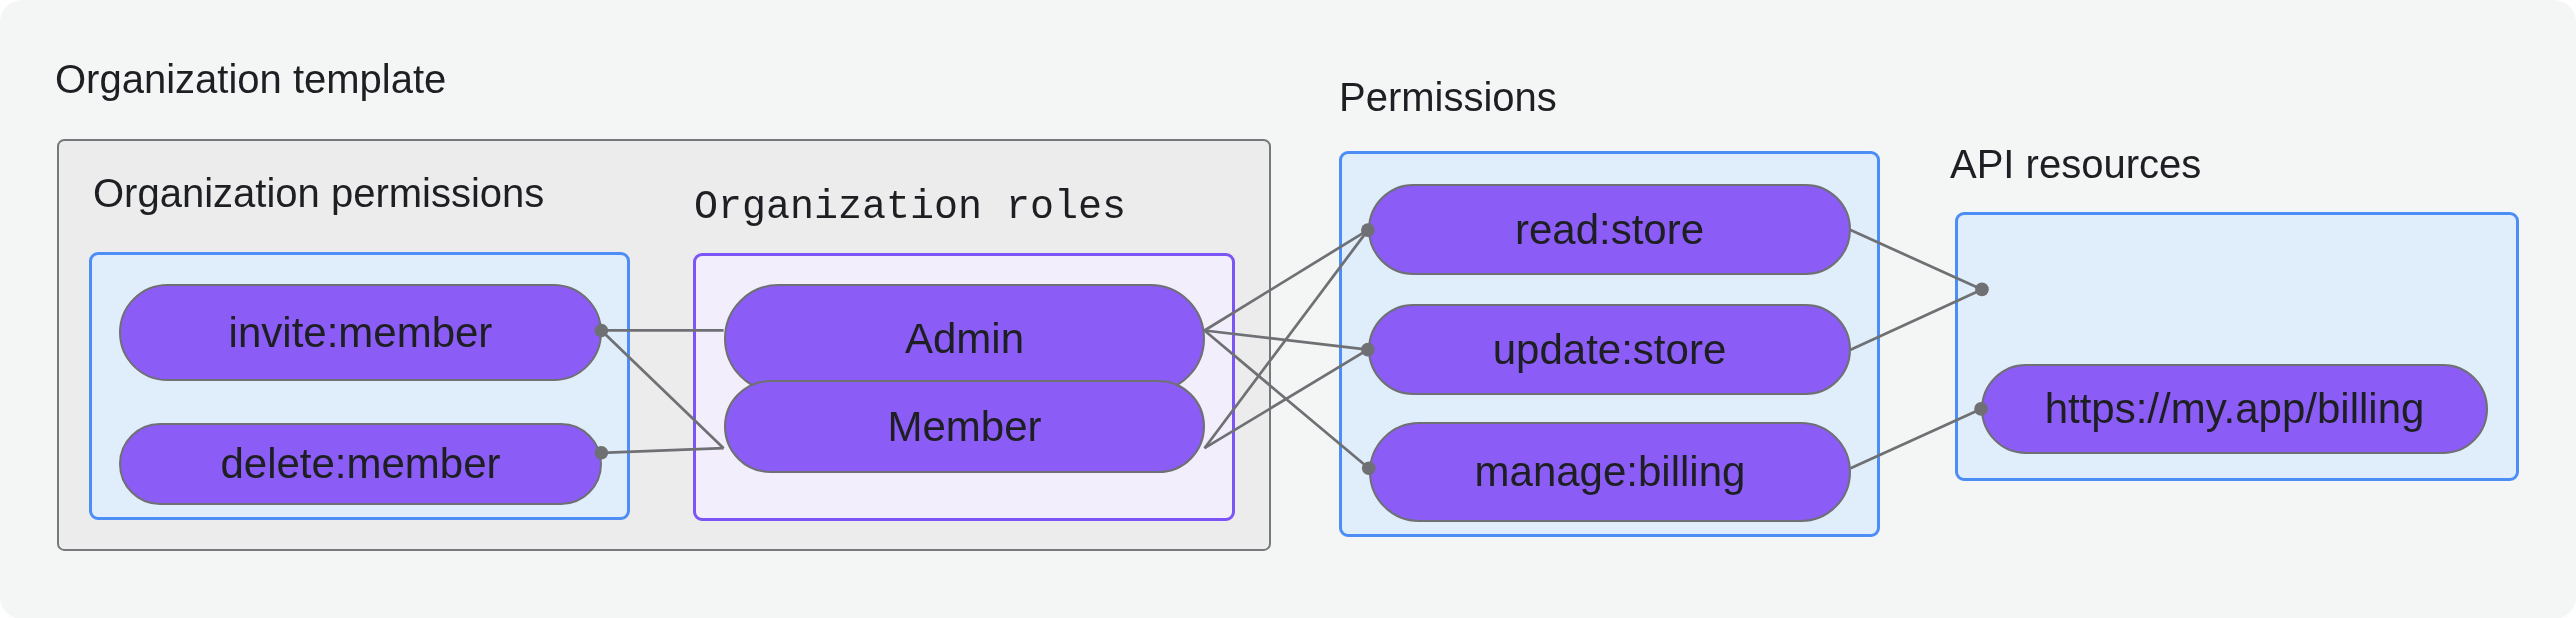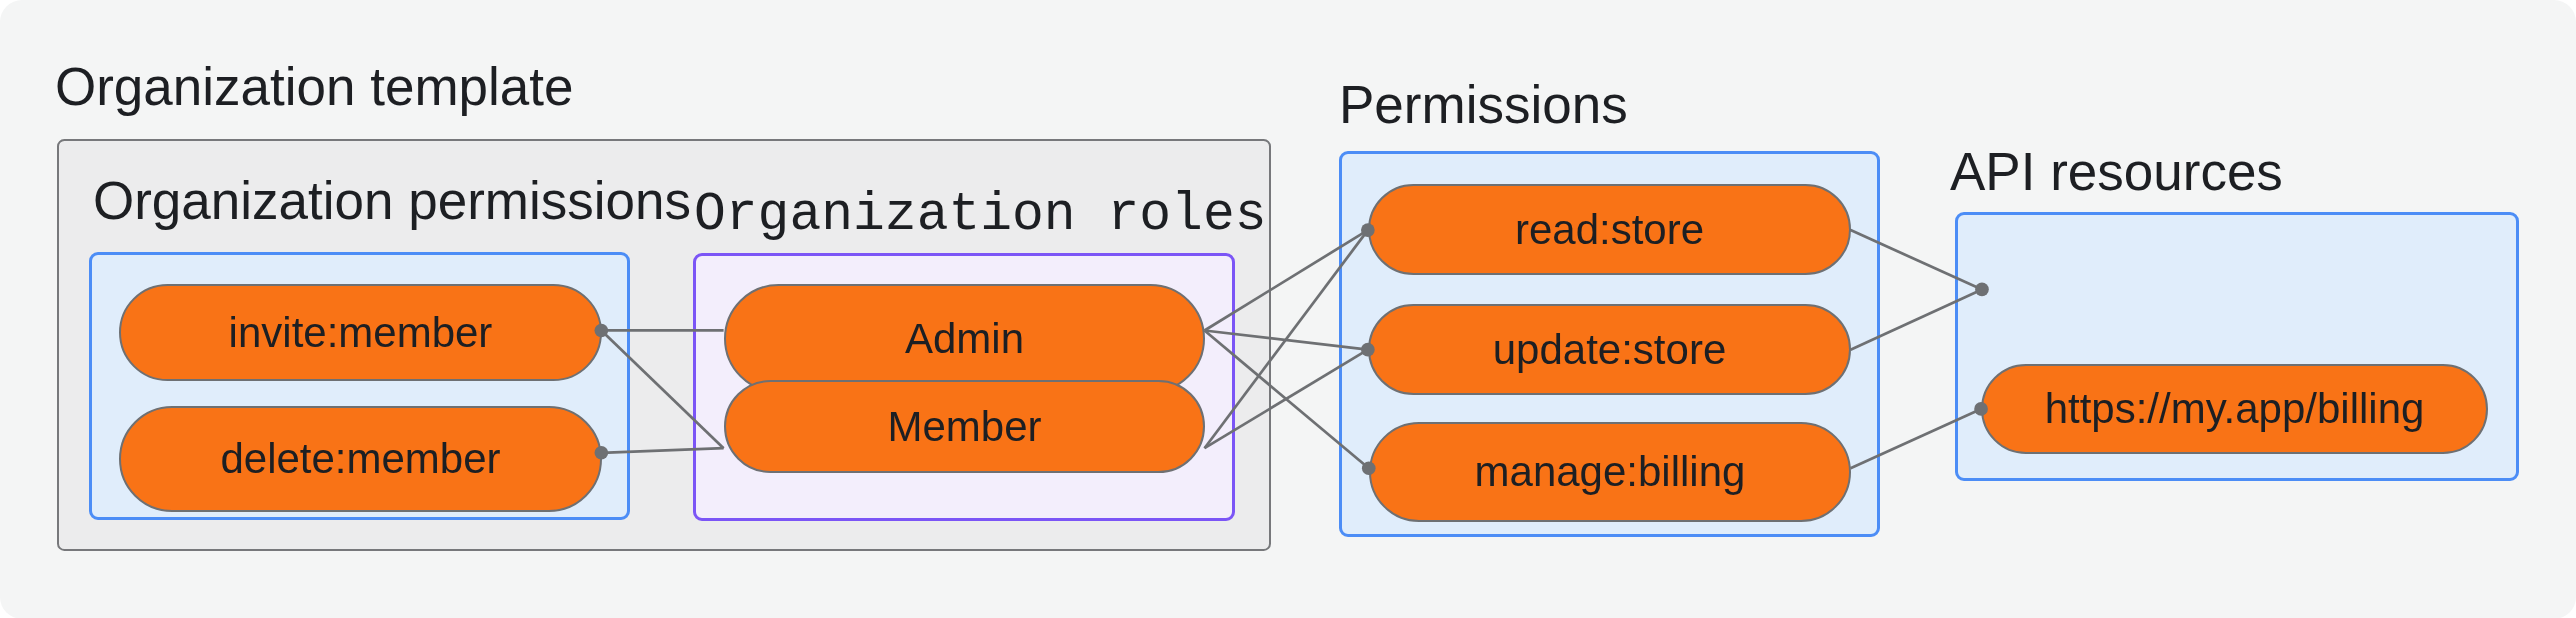--- a/index.html
+++ b/index.html
@@ -20,21 +20,21 @@
     position:relative;
     width:2576px;height:619px;
     background:var(--card_bg);
     border-radius:22px;
     overflow:hidden;
     font-family:"Liberation Sans", sans-serif;
     color:var(--text_color);
   }
   .heading{
     position:absolute;
-    font-size:53px;
+    font-size:40px;
     line-height:1.2;
     white-space:nowrap;
     color:var(--text_color);
   }
   .group-box{
     position:absolute;
     box-sizing:border-box;
     border-radius:9px;
   }
   .box-gray{
@@ -46,21 +46,21 @@
     background:var(--blue_fill);
     border:3.7px solid var(--accent_blue);
   }
   .box-purple{
     background:var(--purple_fill);
     border:3.7px solid var(--accent_purple);
   }
   .pill{
     position:absolute;
     box-sizing:border-box;
-    background:#f97316;
+    background:#8b5cf6;
     border:2.7px solid var(--pill_border);
     border-radius:912px;
     display:flex;
     align-items:center;
     justify-content:center;
     font-size:42px;
     white-space:nowrap;
     color:var(--text_color);
   }
   svg.edge-layer{
@@ -78,21 +78,21 @@
 
 <div class="canvas">
 
   <div class="heading" style="left:55px;top:55px;">Organization template</div>
 
   <div class="group-box box-gray" style="left:57px;top:139px;width:1214px;height:412px;"></div>
 
   <div class="heading" style="left:93px;top:169px;">Organization permissions</div>
   <div class="group-box box-blue" style="left:89px;top:252px;width:541px;height:268px;"></div>
   <div class="pill" style="left:119px;top:284px;width:483px;height:97px;">invite:member</div>
-  <div class="pill" style="left:119px;top:406px;width:483px;height:106px;">delete:member</div>
+  <div class="pill" style="left:119px;top:423px;width:483px;height:82px;">delete:member</div>
 
   <div class="heading" style="left:694px;top:184px;font-family:Liberation Mono, monospace;">Organization roles</div>
   <div class="group-box box-purple" style="left:693px;top:253px;width:542px;height:268px;"></div>
   <div class="pill" style="left:724px;top:284px;width:481px;height:109px;">Admin</div>
   <div class="pill" style="left:724px;top:380px;width:481px;height:93px;">Member</div>
 
   <div class="heading" style="left:1339px;top:73px;">Permissions</div>
   <div class="group-box box-blue" style="left:1339px;top:151px;width:541px;height:386px;"></div>
   <div class="pill" style="left:1368px;top:184px;width:483px;height:91px;">read:store</div>
   <div class="pill" style="left:1368px;top:304px;width:483px;height:91px;text-align:right;">update:store</div>

